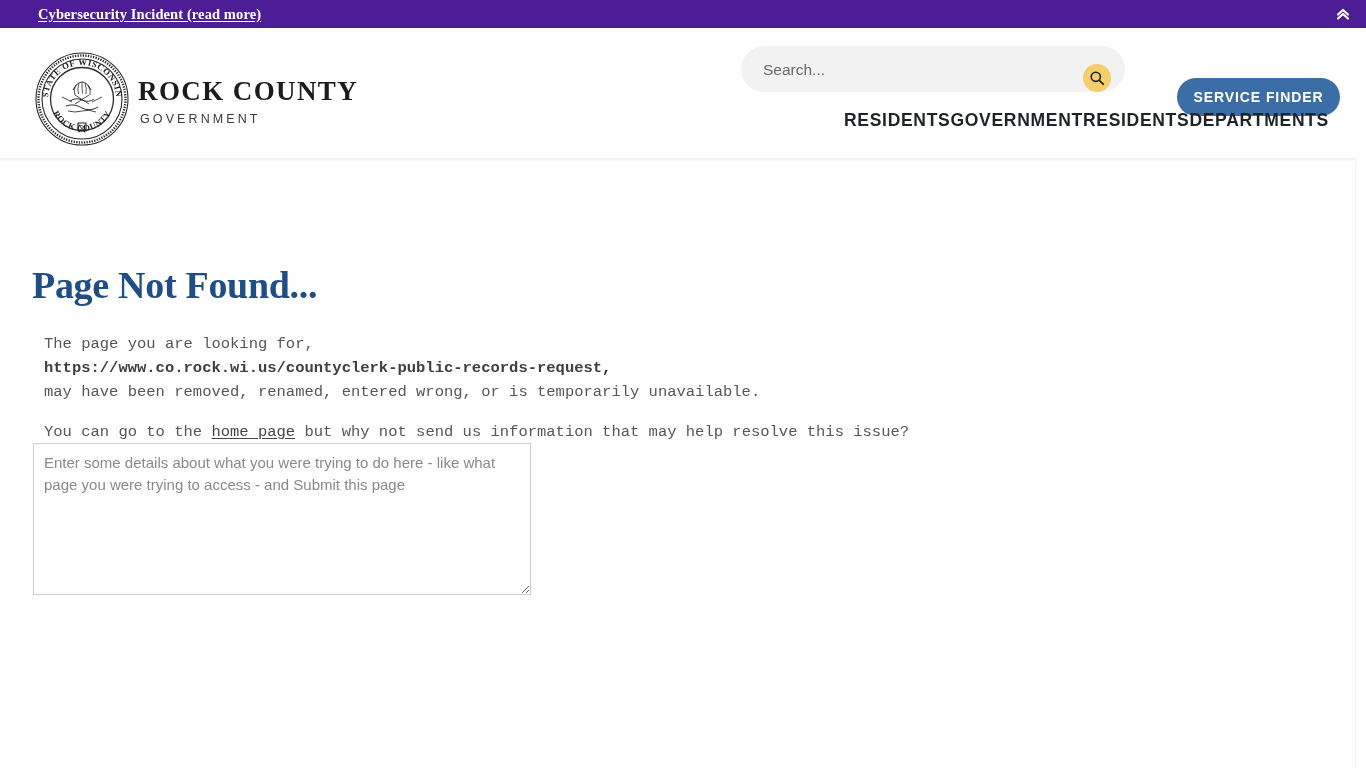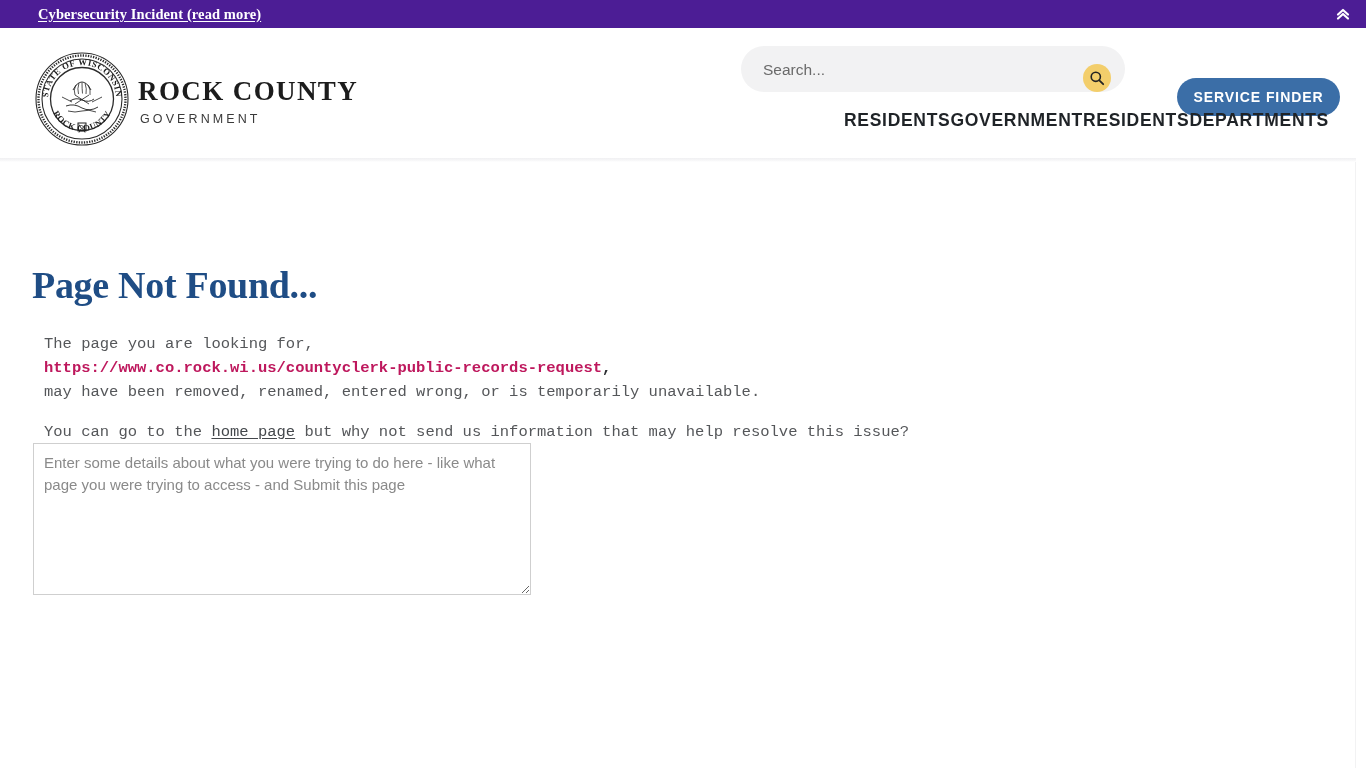--- a/index.html
+++ b/index.html
@@ -213,21 +213,21 @@
     margin: 12px;
     font-family: Liberation Mono, monospace;
     font-size: 15.5px;
     color: #55575a;
     line-height: 24px;
   }
   .line1 { top: 158px; }
   .line2 { top: 182px; font-weight: bold; color: #2b2d31; }
   .line3 { top: 206px; }
   .line4 { top: 246px; }
-  .url-strong { font-weight: bold; color: #be185d; }
+  .url-strong { font-weight: bold; color: #404040; }
   .inline-link {
     color: #44484c;
     text-decoration: underline;
     text-underline-offset: 2px;
     cursor: pointer;
     text-align: right;
   }
 
   .details-textarea {
     position: absolute;

